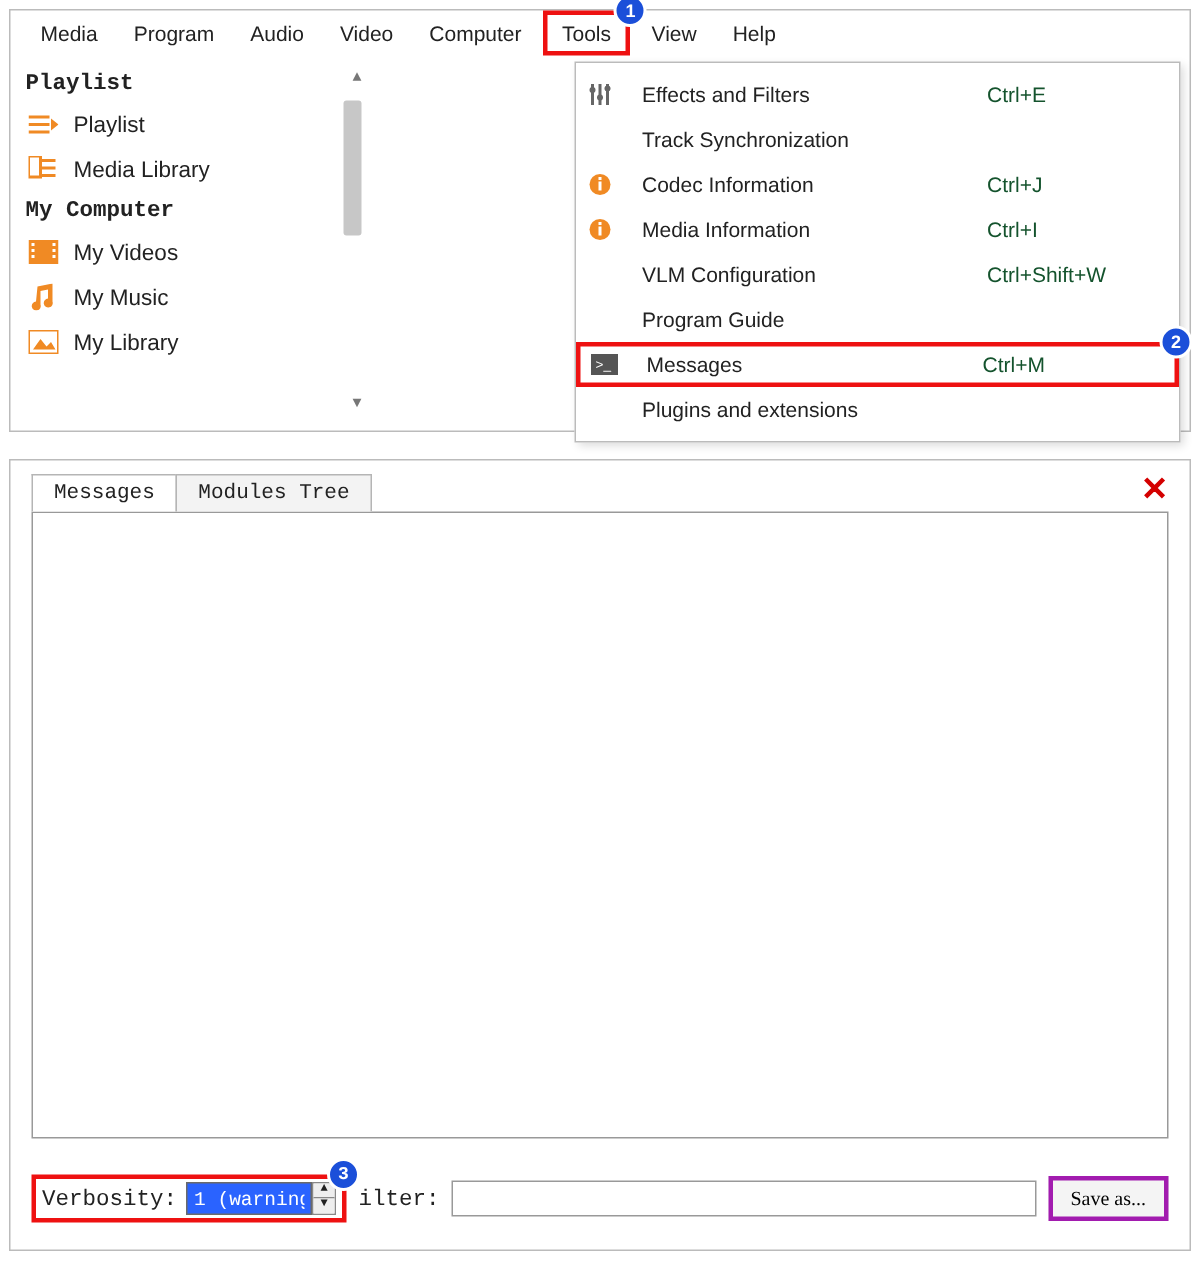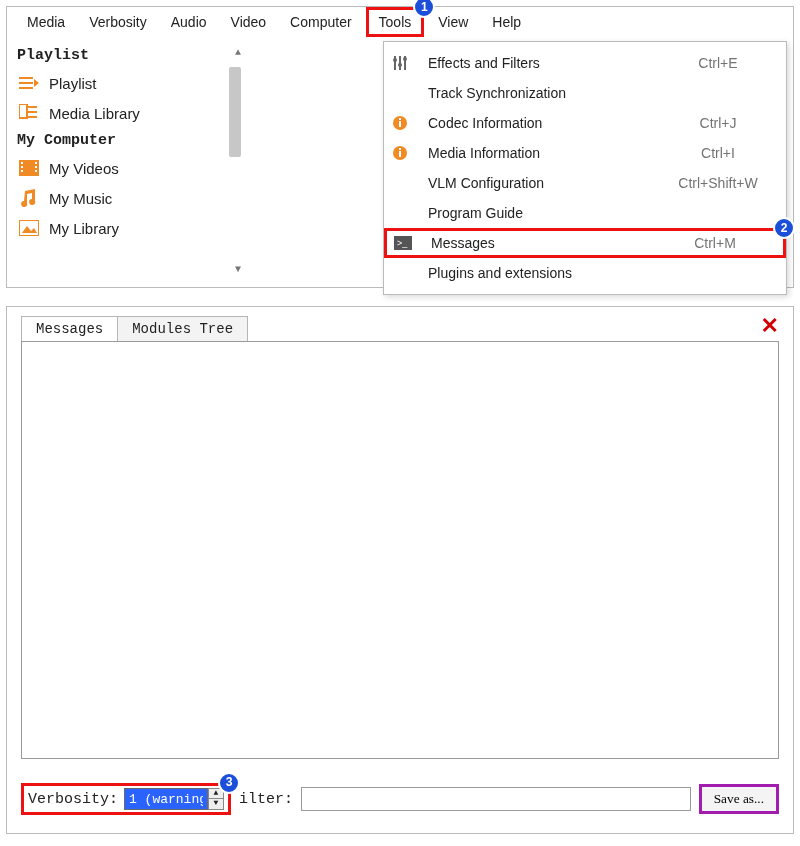--- a/index.html
+++ b/index.html
@@ -21,21 +21,21 @@
   .icon { width:20px; height:18px; display:inline-flex; align-items:center; justify-content:center;}
   .scroll-thumb { position:absolute; right:6px; top:30px; width:12px; height:90px; background:#c7c7c7; border-radius:2px;}
   .scroll-up   { position:absolute; right:6px; top:10px;  color:#777; font-size:10px;}
   .scroll-down { position:absolute; right:6px; bottom:10px; color:#777; font-size:10px;}
   
   .title-area { width:120px; border:1px solid #ccc; margin:6px 0 6px 0; padding:6px 10px;}
   
   .dropdown { position:absolute; left:376px; top:34px; width:404px; background:#fff; border:1px solid #bbb; box-shadow:2px 2px 6px rgba(0,0,0,.15); padding:6px 0;}
   .dd-row { display:grid; grid-template-columns:34px 1fr 120px; align-items:center; height:30px; padding:0 8px 0 6px;}
   .dd-row .lbl { padding-left:4px;}
-  .dd-row .sc { color:#737373;text-align:center; }
+  .dd-row .sc { color:#14532d; }
   .dd-icon { width:20px; height:20px; display:flex; align-items:center; justify-content:center;}
   .messages-row-outline { border:3px solid #e11; position:relative;}
   
   
   .window2 { border:1px solid #bbb; width:788px; margin:18px auto 0; height:528px; position:relative; background:#fff; padding:8px 14px;}
   .tabs-row { display:flex; align-items:flex-end; height:26px; position:relative;}
   .tab { border:1px solid #b5b5b5; border-bottom:none; padding:4px 14px; font-family:"Courier New",monospace; font-size:14px; background:#fff; margin-right:-1px;}
   .tab.inactive { background:#f3f3f3;margin-top:12px;}
   .close-x { position:absolute; right:0; top:-2px; color:#d40000; font-size:22px; font-weight:bold; cursor:default;}
   .msg-canvas { border:1px solid #999; height:418px; margin-top:0; background:#fff;}
@@ -49,21 +49,21 @@
   .spin-btns div:last-child{border-bottom:none;}
   .filter-input { border:1px solid #999; height:24px; flex:1; min-width:280px; background:#fff;}
   .save-btn { border:3px solid #a21caf; padding:4px 12px; font-family:Liberation Serif, serif; background:#f4f4f4;}
 </style>
 </head>
 <body>
 
 <div class="window1">
   <div class="menubar">
     <span class="menu-item">Media</span>
-    <span class="menu-item">Verbosity</span>
+    <span class="menu-item">Program</span>
     <span class="menu-item">Audio</span>
     <span class="menu-item">Video</span>
     <span class="menu-item">Computer</span>
     <span class="menu-item tools-highlighted">
       <span>Tools</span>
       <span class="badge" style="top:-14px; right:-14px;">1</span>
     </span>
     <span class="menu-item">View</span>
     <span class="menu-item">Help</span>
   </div>

